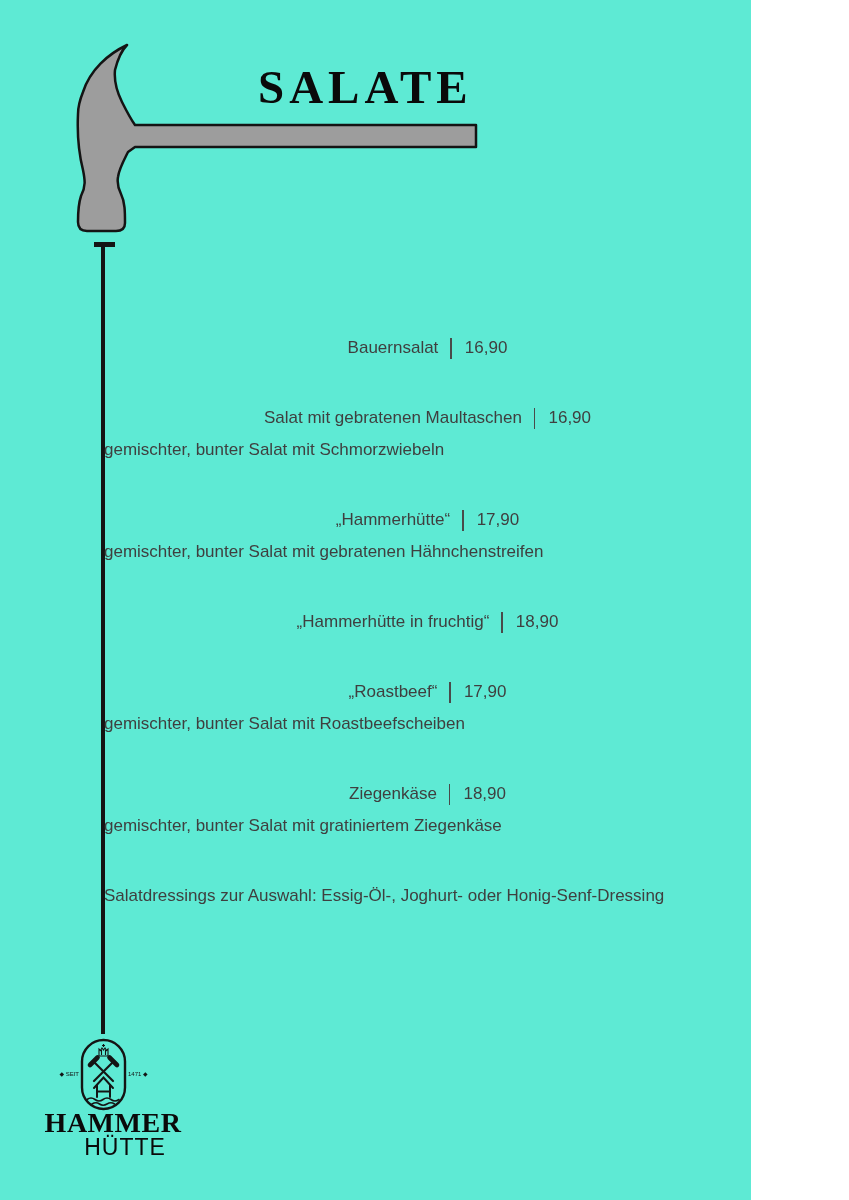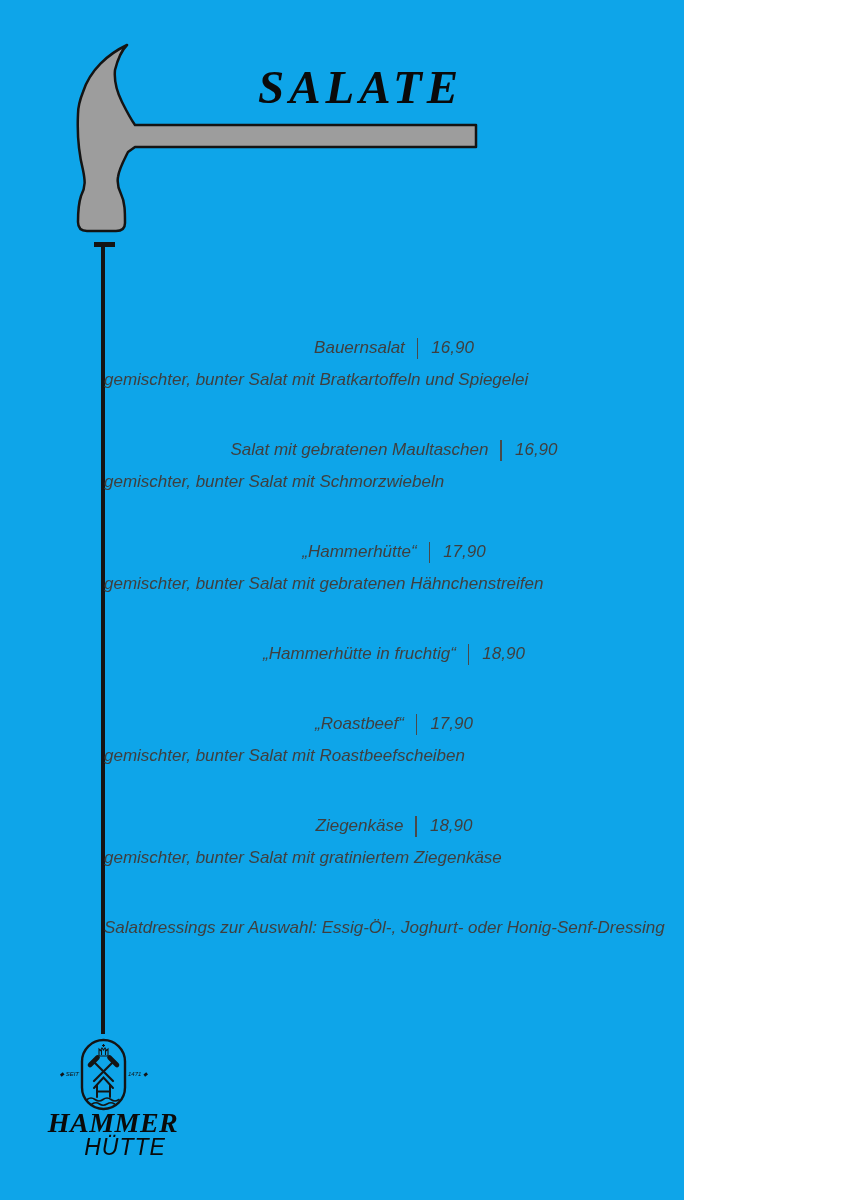--- a/index.html
+++ b/index.html
@@ -1,23 +1,22 @@
 <!DOCTYPE html>
 <html><head>
 <meta charset="utf-8">
 <style>
   html, body { margin: 0; padding: 0; background: #ffffff; }
   .page {
     position: relative;
-    width: 684px;
+    width: 751px;
     height: 1200px;
-    background: #0ea5e9;
+    background: #5eead4;
     overflow: hidden;
     font-family: "Liberation Sans", sans-serif;
-    font-style: italic;
   }
 
   
   .hammer-svg { position: absolute; left: 70px; top: 40px; }
   .page-title {
     position: absolute;
     left: 258px;
     top: 64px;
     font-family: "Liberation Serif", serif;
     font-weight: bold;
@@ -117,21 +116,20 @@
   <div class="plumb-line"></div>
 
   <div class="menu">
     <div>
     <div class="menu-item">
       <div class="item-head">
         <span class="item-name">Bauernsalat</span>
         <span class="price-divider"></span>
         <span class="item-price">16,90</span>
       </div>
-      <div class="item-desc">gemischter, bunter Salat mit Bratkartoffeln und Spiegelei</div>
     </div>
 
     <div class="menu-item">
       <div class="item-head">
         <span class="item-name">Salat mit gebratenen Maultaschen</span>
         <span class="price-divider"></span>
         <span class="item-price">16,90</span>
       </div>
       <div class="item-desc">gemischter, bunter Salat mit Schmorzwiebeln</div>
     </div>

